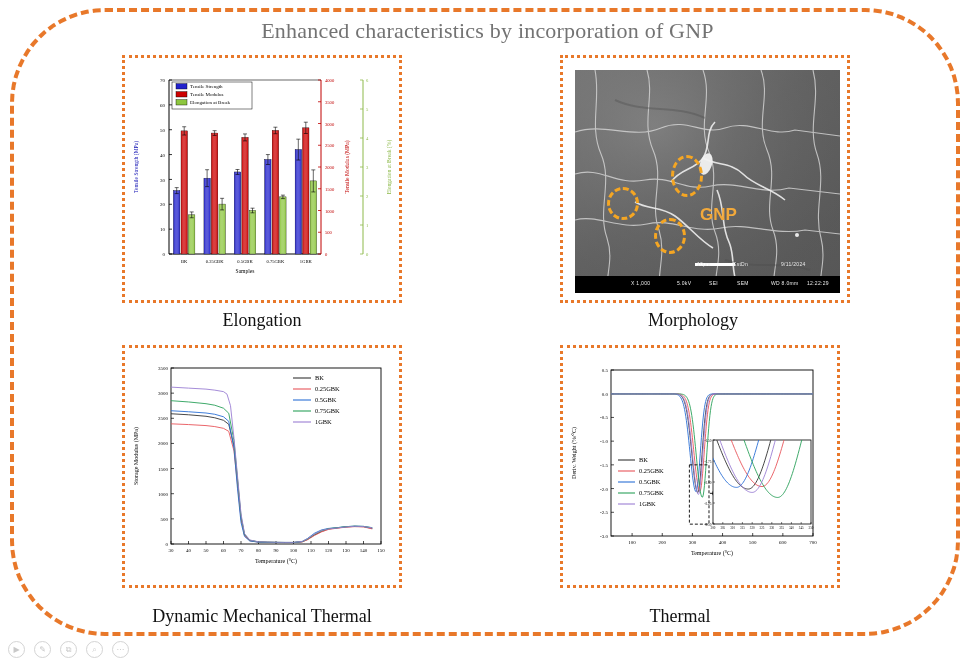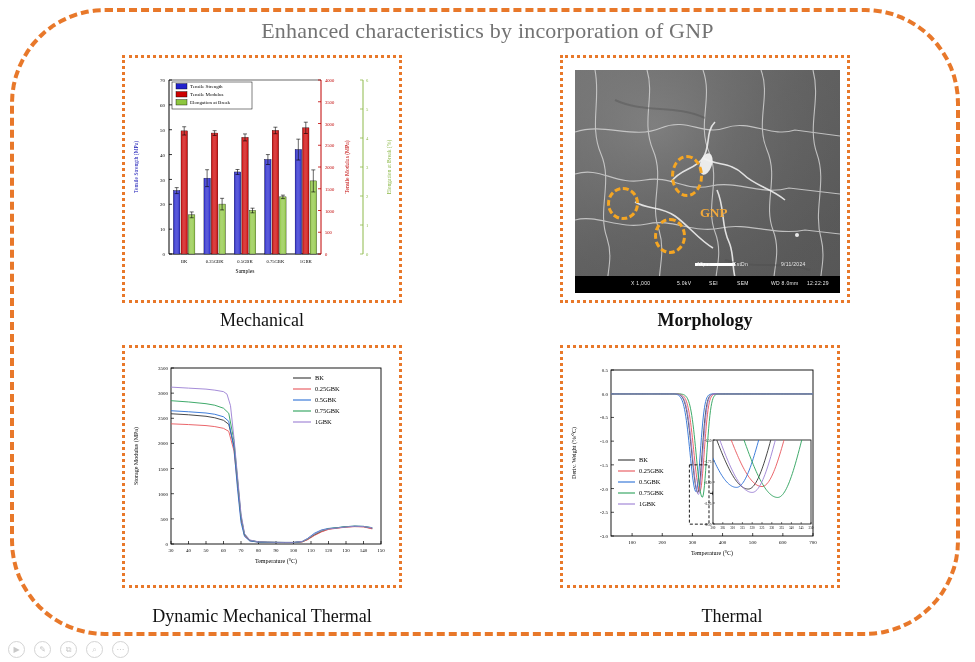--- a/index.html
+++ b/index.html
@@ -17,21 +17,21 @@
     font-size:22px;color:#737373;letter-spacing:.2px;
   }
   .panel{position:absolute;box-sizing:border-box;border:3px dotted #E8782A;background:#fff;}
   .caption{position:absolute;text-align:center;font-size:18px;color:#111;}
   svg{display:block;}
   
   .sem-wrap{position:absolute;overflow:hidden;background:#6d6d6d;}
   .infobar{position:absolute;left:0;bottom:0;width:100%;height:17px;background:#000;}
   .infotxt{position:absolute;color:#e9e9e9;font-family:"Liberation Sans",sans-serif;font-size:5px;letter-spacing:.3px;white-space:nowrap;}
   .scalebar{position:absolute;background:#fff;height:3px;}
-  .gnp-label{position:absolute;color:#F2A93B;font-size:13px;font-family:Liberation Serif, serif;font-weight:bold;}
+  .gnp-label{position:absolute;color:#F2A93B;font-size:17px;font-family:Liberation Sans, sans-serif;font-weight:bold;}
   .ellipse{position:absolute;border:3px dashed #F5A623;border-radius:50%;}
   .toolbar{position:absolute;left:8px;bottom:4px;display:flex;gap:9px;align-items:center;}
   .tbtn{width:15px;height:15px;border-radius:50%;border:1px solid #d4d4d4;display:flex;align-items:center;justify-content:center;color:#c9c9c9;font-size:8px;background:#fff;}
 </style>
 </head>
 <body>
 
 <div class="outer-frame"></div>
 
 <div class="main-title">Enhanced characteristics by incorporation of GNP</div>
@@ -253,21 +253,21 @@
       <text x="266" y="109" font-size="5.6" fill="#8db94a" text-anchor="middle" transform="rotate(-90 266 109)">Elongation at Break (%)</text>
       <rect x="47" y="24" width="80" height="27" fill="#fff" stroke="#000" stroke-width="0.5"></rect>
       <rect x="51" y="25.6" width="11" height="5.4" fill="#2222cc" stroke="#000" stroke-width="0.4"></rect>
       <text x="65" y="30" font-size="5" fill="#000">Tensile Strength</text>
       <rect x="51" y="33.6" width="11" height="5.4" fill="#cc0000" stroke="#000" stroke-width="0.4"></rect>
       <text x="65" y="38" font-size="5" fill="#000">Tensile Modulus</text>
       <rect x="51" y="41.6" width="11" height="5.4" fill="#8DC63F" stroke="#000" stroke-width="0.4"></rect>
       <text x="65" y="46" font-size="5" fill="#000">Elongation at Break</text>
     </svg>
 </div>
-<div class="caption" style="left:122px;top:310px;width:280px;">Mechanical</div>
+<div class="caption" style="left:122px;top:310px;width:280px;">Elongation</div>
 
 <div class="panel" style="left:560px;top:55px;width:290px;height:248px;">
   <div class="sem-wrap" style="left:12px;top:12px;width:265px;height:223px;">
     <svg width="265" height="223" viewBox="0 0 265 223">
       <defs>
         <linearGradient id="semBg" x1="0" y1="0" x2="1" y2="1">
           <stop offset="0%" stop-color="#7a7a7a"></stop>
           <stop offset="45%" stop-color="#646464"></stop>
           <stop offset="100%" stop-color="#585858"></stop>
         </linearGradient>
@@ -313,21 +313,21 @@
     <div class="infotxt" style="left:158px;top:191px;">EstDn</div>
     <div class="infotxt" style="left:206px;top:191px;">9/11/2024</div>
     <div class="infotxt" style="left:56px;top:210px;">X 1,000</div>
     <div class="infotxt" style="left:102px;top:210px;">5.0kV</div>
     <div class="infotxt" style="left:134px;top:210px;">SEI</div>
     <div class="infotxt" style="left:162px;top:210px;">SEM</div>
     <div class="infotxt" style="left:196px;top:210px;">WD 8.0mm</div>
     <div class="infotxt" style="left:232px;top:210px;">12:22:29</div>
   </div>
 </div>
-<div class="caption" style="left:560px;top:310px;width:290px;font-weight:bold;">Morphology</div>
+<div class="caption" style="left:548px;top:310px;width:290px;">Morphology</div>
 
 <div class="panel" style="left:122px;top:345px;width:280px;height:243px;">
   <svg id="svg-dma" width="274" height="237" viewBox="0 0 274 237">
       <rect x="46" y="20" width="210" height="176" fill="#fff" stroke="#000" stroke-width="0.9"></rect>
       <line x1="46" y1="196" x2="46" y2="193" stroke="#000" stroke-width="0.7"></line>
       <text x="46" y="204" font-size="5" fill="#000" text-anchor="middle">30</text>
       <line x1="63.5" y1="196" x2="63.5" y2="193" stroke="#000" stroke-width="0.7"></line>
       <text x="63.5" y="204" font-size="5" fill="#000" text-anchor="middle">40</text>
       <line x1="81" y1="196" x2="81" y2="193" stroke="#000" stroke-width="0.7"></line>
       <text x="81" y="204" font-size="5" fill="#000" text-anchor="middle">50</text>
@@ -479,21 +479,21 @@
       </clipPath>
       <g clip-path="url(#insClip)">
         <path d="M140.20,55.32 L141.18,57.94 L142.16,60.58 L143.14,63.23 L144.12,65.89 L145.10,68.56 L146.08,71.23 L147.06,73.91 L148.04,76.58 L149.02,79.25 L150.00,81.91 L150.98,84.56 L151.96,87.19 L152.94,89.80 L153.92,92.38 L154.90,94.94 L155.88,97.47 L156.86,99.96 L157.84,102.41 L158.82,104.82 L159.80,107.18 L160.78,109.49 L161.76,111.74 L162.74,113.93 L163.72,116.07 L164.70,118.14 L165.68,120.13 L166.66,122.06 L167.64,123.91 L168.62,125.67 L169.60,127.36 L170.58,128.96 L171.56,130.47 L172.54,131.89 L173.52,133.21 L174.50,134.44 L175.48,135.57 L176.46,136.60 L177.44,137.53 L178.42,138.35 L179.40,139.06 L180.38,139.67 L181.36,140.17 L182.34,140.56 L183.32,140.83 L184.30,141.00 L185.28,141.06 L186.26,140.95 L187.24,140.62 L188.22,140.08 L189.20,139.32 L190.18,138.35 L191.16,137.17 L192.14,135.79 L193.12,134.21 L194.10,132.43 L195.08,130.47 L196.06,128.33 L197.04,126.02 L198.02,123.54 L199.00,120.91 L199.98,118.14 L200.96,115.22 L201.94,112.18 L202.92,109.03 L203.90,105.77 L204.88,102.41 L205.86,98.97 L206.84,95.45 L207.82,91.87 L208.80,88.23 L209.78,84.56 L210.76,80.85 L211.74,77.12 L212.72,73.37 L213.70,69.63 L214.68,65.89 L215.66,62.16 L216.64,58.46 L217.62,54.80 L218.60,51.17 L219.58,47.59 L220.56,44.06 L221.54,40.60 L222.52,37.19 L223.50,33.87 L224.48,30.61 L225.46,27.44 L226.44,24.35 L227.42,21.35 L228.40,18.44 L229.38,15.62 L230.36,12.89 L231.34,10.26 L232.32,7.73 L233.30,5.30 L234.28,2.96 L235.26,0.72 L236.24,-1.42 L237.22,-3.47 L238.20,-5.43 L239.18,-7.29 L240.16,-9.05 L241.14,-10.73 L242.12,-12.32 L243.10,-13.83 L244.08,-15.25 L245.06,-16.59 L246.04,-17.85 L247.02,-19.04 L248.00,-20.16 L248.98,-21.20 L249.96,-22.18 L250.94,-23.10 L251.92,-23.95 L252.90,-24.75 L253.88,-25.49 L254.86,-26.18 L255.84,-26.82 L256.82,-27.41 L257.80,-27.96" fill="none" stroke="#333333" stroke-width="0.9"></path>
         <path d="M140.20,20.97 L141.18,23.09 L142.16,25.24 L143.14,27.44 L144.12,29.68 L145.10,31.97 L146.08,34.29 L147.06,36.65 L148.04,39.04 L149.02,41.47 L150.00,43.93 L150.98,46.42 L151.96,48.93 L152.94,51.47 L153.92,54.04 L154.90,56.62 L155.88,59.22 L156.86,61.83 L157.84,64.45 L158.82,67.08 L159.80,69.72 L160.78,72.36 L161.76,74.99 L162.74,77.62 L163.72,80.24 L164.70,82.85 L165.68,85.44 L166.66,88.02 L167.64,90.56 L168.62,93.09 L169.60,95.58 L170.58,98.03 L171.56,100.45 L172.54,102.82 L173.52,105.14 L174.50,107.42 L175.48,109.64 L176.46,111.81 L177.44,113.91 L178.42,115.95 L179.40,117.91 L180.38,119.81 L181.36,121.63 L182.34,123.38 L183.32,125.04 L184.30,126.61 L185.28,128.10 L186.26,129.50 L187.24,130.81 L188.22,132.02 L189.20,133.13 L190.18,134.15 L191.16,135.06 L192.14,135.87 L193.12,136.57 L194.10,137.17 L195.08,137.66 L196.06,138.04 L197.04,138.32 L198.02,138.48 L199.00,138.54 L199.98,138.43 L200.96,138.11 L201.94,137.57 L202.92,136.82 L203.90,135.87 L204.88,134.70 L205.86,133.34 L206.84,131.78 L207.82,130.04 L208.80,128.10 L209.78,125.99 L210.76,123.71 L211.74,121.28 L212.72,118.68 L213.70,115.95 L214.68,113.08 L215.66,110.08 L216.64,106.97 L217.62,103.75 L218.60,100.45 L219.58,97.05 L220.56,93.59 L221.54,90.06 L222.52,86.48 L223.50,82.85 L224.48,79.20 L225.46,75.52 L226.44,71.83 L227.42,68.14 L228.40,64.45 L229.38,60.78 L230.36,57.14 L231.34,53.52 L232.32,49.95 L233.30,46.42 L234.28,42.94 L235.26,39.52 L236.24,36.17 L237.22,32.89 L238.20,29.68 L239.18,26.56 L240.16,23.51 L241.14,20.56 L242.12,17.69 L243.10,14.91 L244.08,12.22 L245.06,9.63 L246.04,7.13 L247.02,4.74 L248.00,2.43 L248.98,0.22 L249.96,-1.89 L250.94,-3.91 L251.92,-5.83 L252.90,-7.67 L253.88,-9.41 L254.86,-11.06 L255.84,-12.63 L256.82,-14.11 L257.80,-15.51" fill="none" stroke="#E8555A" stroke-width="0.9"></path>
         <path d="M140.20,86.03 L141.18,88.61 L142.16,91.17 L143.14,93.70 L144.12,96.21 L145.10,98.67 L146.08,101.10 L147.06,103.48 L148.04,105.82 L149.02,108.11 L150.00,110.34 L150.98,112.52 L151.96,114.63 L152.94,116.68 L153.92,118.65 L154.90,120.56 L155.88,122.39 L156.86,124.14 L157.84,125.81 L158.82,127.40 L159.80,128.89 L160.78,130.30 L161.76,131.61 L162.74,132.83 L163.72,133.95 L164.70,134.96 L165.68,135.88 L166.66,136.69 L167.64,137.40 L168.62,138.00 L169.60,138.50 L170.58,138.88 L171.56,139.16 L172.54,139.32 L173.52,139.38 L174.50,139.27 L175.48,138.94 L176.46,138.41 L177.44,137.65 L178.42,136.69 L179.40,135.53 L180.38,134.16 L181.36,132.59 L182.34,130.83 L183.32,128.89 L184.30,126.77 L185.28,124.48 L186.26,122.03 L187.24,119.43 L188.22,116.68 L189.20,113.79 L190.18,110.78 L191.16,107.66 L192.14,104.42 L193.12,101.10 L194.10,97.69 L195.08,94.21 L196.06,90.66 L197.04,87.06 L198.02,83.42 L199.00,79.75 L199.98,76.05 L200.96,72.34 L201.94,68.63 L202.92,64.93 L203.90,61.24 L204.88,57.58 L205.86,53.95 L206.84,50.35 L207.82,46.81 L208.80,43.31 L209.78,39.88 L210.76,36.51 L211.74,33.22 L212.72,29.99 L213.70,26.85 L214.68,23.79 L215.66,20.82 L216.64,17.94 L217.62,15.14 L218.60,12.45 L219.58,9.84 L220.56,7.33 L221.54,4.92 L222.52,2.61 L223.50,0.39 L224.48,-1.73 L225.46,-3.76 L226.44,-5.70 L227.42,-7.54 L228.40,-9.29 L229.38,-10.95 L230.36,-12.53 L231.34,-14.02 L232.32,-15.43 L233.30,-16.75 L234.28,-18.01 L235.26,-19.18 L236.24,-20.29 L237.22,-21.32 L238.20,-22.29 L239.18,-23.20 L240.16,-24.05 L241.14,-24.84 L242.12,-25.57 L243.10,-26.25 L244.08,-26.89 L245.06,-27.47 L246.04,-28.02 L247.02,-28.52 L248.00,-28.98 L248.98,-29.41 L249.96,-29.80 L250.94,-30.16 L251.92,-30.49 L252.90,-30.80 L253.88,-31.08 L254.86,-31.33 L255.84,-31.56 L256.82,-31.77 L257.80,-31.96" fill="none" stroke="#2a6fd6" stroke-width="0.9"></path>
         <path d="M140.20,-4.63 L141.18,-3.20 L142.16,-1.72 L143.14,-0.19 L144.12,1.40 L145.10,3.03 L146.08,4.72 L147.06,6.46 L148.04,8.25 L149.02,10.10 L150.00,11.99 L150.98,13.94 L151.96,15.94 L152.94,17.99 L153.92,20.09 L154.90,22.24 L155.88,24.44 L156.86,26.68 L157.84,28.98 L158.82,31.32 L159.80,33.70 L160.78,36.13 L161.76,38.60 L162.74,41.11 L163.72,43.65 L164.70,46.23 L165.68,48.85 L166.66,51.49 L167.64,54.17 L168.62,56.87 L169.60,59.60 L170.58,62.34 L171.56,65.11 L172.54,67.88 L173.52,70.67 L174.50,73.47 L175.48,76.28 L176.46,79.08 L177.44,81.88 L178.42,84.68 L179.40,87.47 L180.38,90.24 L181.36,93.00 L182.34,95.73 L183.32,98.44 L184.30,101.12 L185.28,103.77 L186.26,106.38 L187.24,108.95 L188.22,111.47 L189.20,113.95 L190.18,116.37 L191.16,118.73 L192.14,121.03 L193.12,123.27 L194.10,125.43 L195.08,127.53 L196.06,129.54 L197.04,131.48 L198.02,133.33 L199.00,135.10 L199.98,136.78 L200.96,138.36 L201.94,139.85 L202.92,141.24 L203.90,142.53 L204.88,143.71 L205.86,144.79 L206.84,145.76 L207.82,146.62 L208.80,147.37 L209.78,148.00 L210.76,148.52 L211.74,148.93 L212.72,149.22 L213.70,149.40 L214.68,149.46 L215.66,149.34 L216.64,149.00 L217.62,148.43 L218.60,147.63 L219.58,146.62 L220.56,145.38 L221.54,143.93 L222.52,142.28 L223.50,140.42 L224.48,138.36 L225.46,136.12 L226.44,133.70 L227.42,131.10 L228.40,128.34 L229.38,125.43 L230.36,122.38 L231.34,119.20 L232.32,115.89 L233.30,112.47 L234.28,108.95 L235.26,105.34 L236.24,101.66 L237.22,97.90 L238.20,94.09 L239.18,90.24 L240.16,86.35 L241.14,82.44 L242.12,78.52 L243.10,74.59 L244.08,70.67 L245.06,66.77 L246.04,62.89 L247.02,59.05 L248.00,55.25 L248.98,51.49 L249.96,47.80 L250.94,44.17 L251.92,40.60 L252.90,37.11 L253.88,33.70 L254.86,30.38 L255.84,27.14 L256.82,23.99 L257.80,20.94" fill="none" stroke="#2aa05a" stroke-width="0.9"></path>
         <path d="M140.20,46.58 L141.18,49.15 L142.16,51.75 L143.14,54.38 L144.12,57.03 L145.10,59.70 L146.08,62.39 L147.06,65.09 L148.04,67.80 L149.02,70.52 L150.00,73.25 L150.98,75.98 L151.96,78.70 L152.94,81.42 L153.92,84.13 L154.90,86.83 L155.88,89.51 L156.86,92.17 L157.84,94.81 L158.82,97.41 L159.80,99.99 L160.78,102.53 L161.76,105.02 L162.74,107.48 L163.72,109.88 L164.70,112.24 L165.68,114.54 L166.66,116.77 L167.64,118.95 L168.62,121.05 L169.60,123.09 L170.58,125.05 L171.56,126.94 L172.54,128.74 L173.52,130.46 L174.50,132.09 L175.48,133.63 L176.46,135.07 L177.44,136.42 L178.42,137.68 L179.40,138.83 L180.38,139.88 L181.36,140.82 L182.34,141.66 L183.32,142.38 L184.30,143.00 L185.28,143.51 L186.26,143.91 L187.24,144.19 L188.22,144.36 L189.20,144.42 L190.18,144.30 L191.16,143.97 L192.14,143.42 L193.12,142.64 L194.10,141.66 L195.08,140.45 L196.06,139.04 L197.04,137.43 L198.02,135.63 L199.00,133.63 L199.98,131.45 L200.96,129.09 L201.94,126.57 L202.92,123.88 L203.90,121.05 L204.88,118.09 L205.86,114.99 L206.84,111.77 L207.82,108.45 L208.80,105.02 L209.78,101.52 L210.76,97.93 L211.74,94.28 L212.72,90.58 L213.70,86.83 L214.68,83.05 L215.66,79.25 L216.64,75.43 L217.62,71.61 L218.60,67.80 L219.58,64.01 L220.56,60.24 L221.54,56.50 L222.52,52.80 L223.50,49.15 L224.48,45.56 L225.46,42.02 L226.44,38.56 L227.42,35.16 L228.40,31.85 L229.38,28.61 L230.36,25.47 L231.34,22.41 L232.32,19.44 L233.30,16.57 L234.28,13.79 L235.26,11.11 L236.24,8.53 L237.22,6.05 L238.20,3.66 L239.18,1.38 L240.16,-0.80 L241.14,-2.89 L242.12,-4.88 L243.10,-6.78 L244.08,-8.58 L245.06,-10.29 L246.04,-11.91 L247.02,-13.45 L248.00,-14.89 L248.98,-16.26 L249.96,-17.55 L250.94,-18.76 L251.92,-19.90 L252.90,-20.96 L253.88,-21.96 L254.86,-22.90 L255.84,-23.77 L256.82,-24.58 L257.80,-25.34" fill="none" stroke="#9b7fd4" stroke-width="0.9"></path>
       </g>
     </svg>
 </div>
-<div class="caption" style="left:592px;top:606px;width:280px;">Thermal</div>
+<div class="caption" style="left:540px;top:606px;width:280px;">Thermal</div>
 
 <div class="toolbar">
   <div class="tbtn">▶</div>
   <div class="tbtn">✎</div>
   <div class="tbtn">⧉</div>
   <div class="tbtn">⌕</div>
   <div class="tbtn">⋯</div>
 </div>
 
 </body></html>

